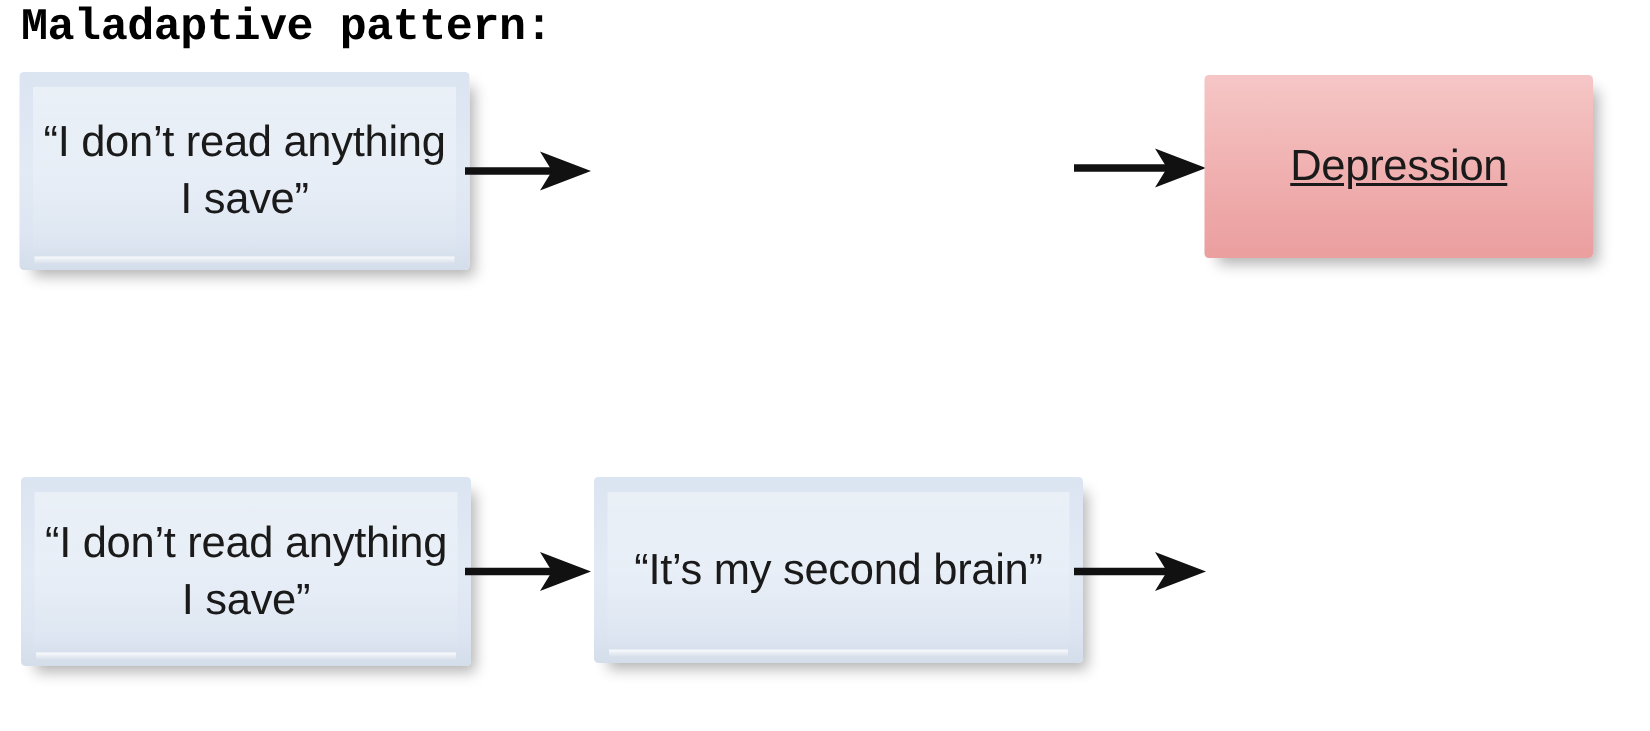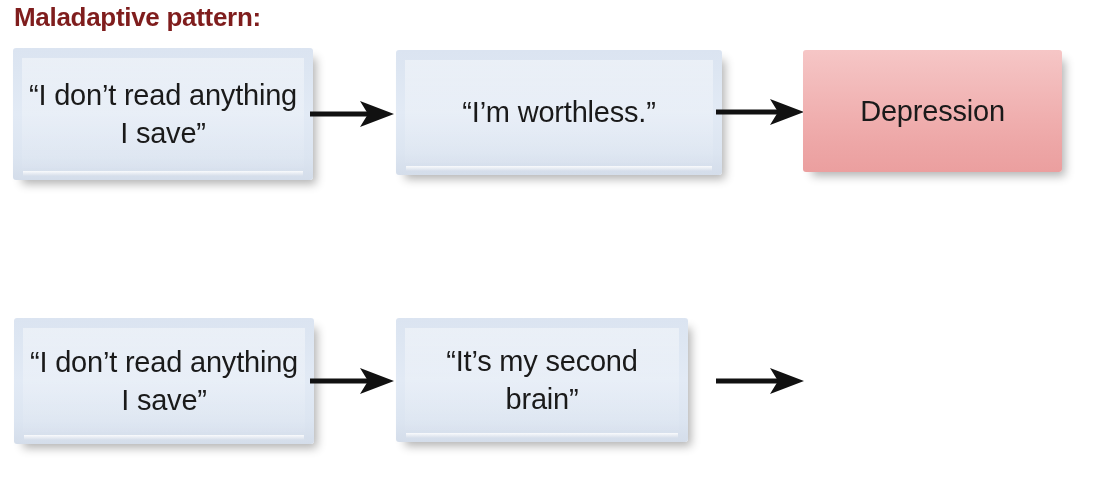--- a/index.html
+++ b/index.html
@@ -17,25 +17,25 @@
 
   .stage {
     position: absolute;
     left: 0; top: 0;
     width: 1100px;
     height: 487px;
   }
 
   .section-heading {
     position: absolute;
-    font-family: Liberation Sans, sans-serif;
+    font-family: Liberation Mono, monospace;
     font-weight: bold;
-    font-size: 26px;
+    font-size: 30px;
     letter-spacing: -0.3px;
-    color: #7f1d1d;
+    color: #000000;
     white-space: nowrap;
   }
   #heading-maladaptive { left: 14px; top: 2px; }
   #heading-restructuring { left: 14px; top: 270px; }
 
   
   .node {
     position: absolute;
     box-sizing: border-box;
     display: flex;
@@ -94,25 +94,25 @@
         #dfeecb 0%,
         #d9ebc2 22%,
         #d2e7b7 55%,
         #cce3ae 80%,
         #c8e0a9 100%);
   }
 
   
   #node-r1-thought1 { left: 13px;  top: 48px;  width: 300px; height: 132px; }
   #node-r1-thought2 { left: 396px; top: 50px;  width: 326px; height: 125px; }
-  #node-r1-outcome  { left: 803px; top: 50px;  width: 259px; height: 122px; }
+  #node-r1-outcome  { left: 803px; top: 50px;  width: 259px; height: 122px; text-decoration: underline; }
 
   
   #node-r2-thought1 { left: 14px;  top: 318px; width: 300px; height: 126px; }
-  #node-r2-thought2 { left: 396px; top: 318px; width: 292px; height: 124px; }
+  #node-r2-thought2 { left: 396px; top: 318px; width: 326px; height: 124px; }
   #node-r2-outcome  { left: 804px; top: 322px; width: 258px; height: 119px; }
 
   
   .arrow {
     position: absolute;
     height: 34px;
   }
   .arrow svg { display: block; }
   #arrow-r1-1 { left: 310px; top: 97px;  width: 84px; }
   #arrow-r1-2 { left: 716px; top: 95px;  width: 88px; }
@@ -130,23 +130,20 @@
     <span class="node-label">“I don’t read anything I save”</span>
   </div>
 
   <div class="arrow" id="arrow-r1-1">
     <svg width="84" height="34" viewBox="0 0 84 34" aria-hidden="true">
       <line x1="0" y1="17" x2="58" y2="17" stroke="#111111" stroke-width="5"></line>
       <polygon points="50,4 84,17 50,30 58,17" fill="#111111"></polygon>
     </svg>
   </div>
 
-  <div class="node thought" id="node-r1-thought2">
-    <span class="node-label">“I’m worthless.”</span>
-  </div>
 
   <div class="arrow" id="arrow-r1-2">
     <svg width="88" height="34" viewBox="0 0 88 34" aria-hidden="true">
       <line x1="0" y1="17" x2="62" y2="17" stroke="#111111" stroke-width="5"></line>
       <polygon points="54,4 88,17 54,30 62,17" fill="#111111"></polygon>
     </svg>
   </div>
 
   <div class="node outcome-negative" id="node-r1-outcome">
     <span class="node-label">Depression</span>

